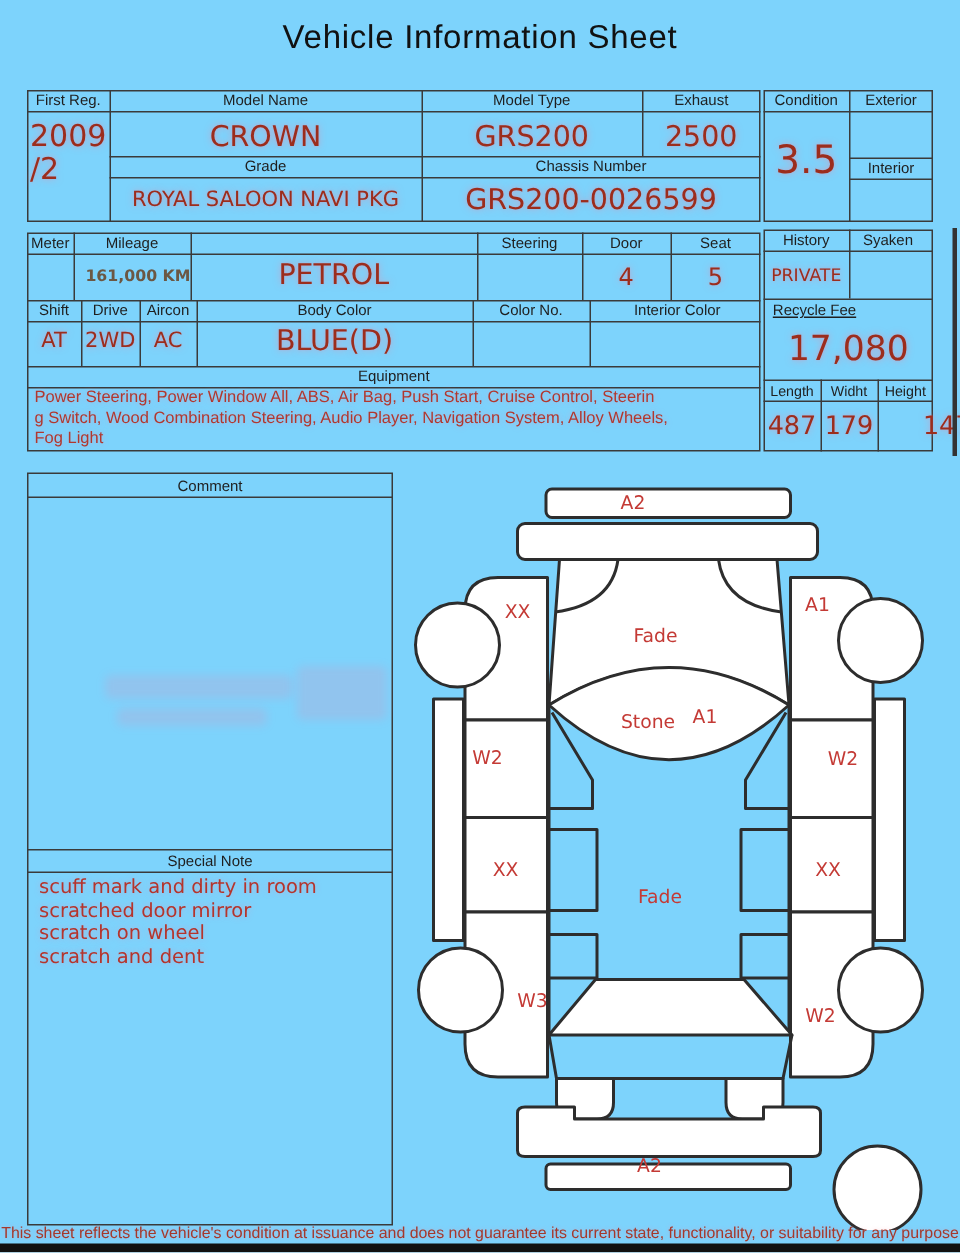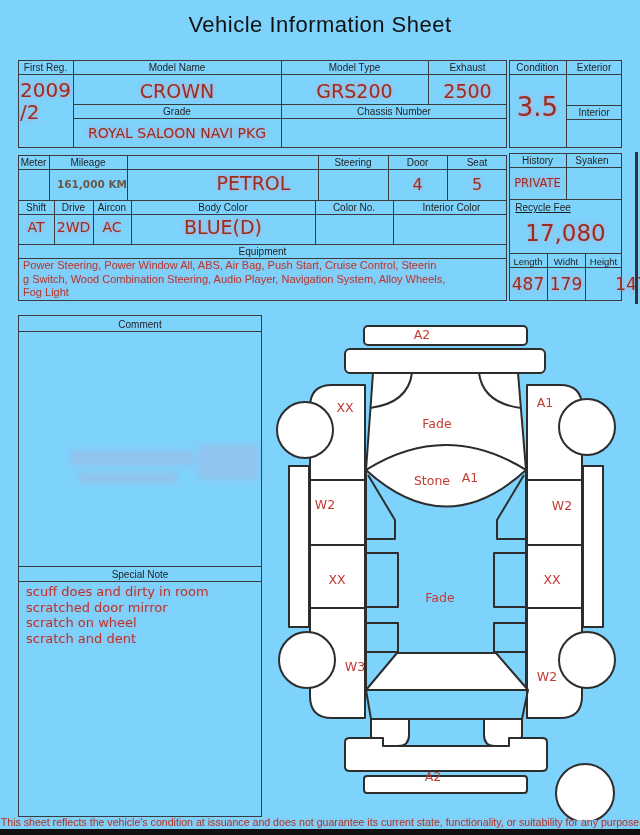--- a/index.html
+++ b/index.html
@@ -49,20 +49,21 @@
     <span>2009</span><br>
     <span>/2</span>
   </div>
   <div class="val" style="left:73px;top:80px;width:208px;font-size:19px;">CROWN</div>
   <div class="val" style="left:281px;top:80px;width:147px;font-size:19px;">GRS200</div>
   <div class="val" style="left:428px;top:80px;width:79px;font-size:19px;">2500</div>
 
   <div class="hdr" style="left:73px;top:105px;width:208px;">Grade</div>
   <div class="hdr" style="left:281px;top:105px;width:226px;">Chassis Number</div>
   <div class="val" style="left:73px;top:125px;width:208px;font-size:14px;">ROYAL SALOON NAVI PKG</div>
+  <div class="val" style="left:281px;top:122px;width:226px;font-size:19px;">GRS200-0026599</div>
 
   <div class="box" style="left:509px;top:60px;width:113px;height:88px;"></div>
   <div class="vl" style="left:566px;top:60px;height:88px;"></div>
   <div class="hl" style="left:509px;top:74px;width:113px;"></div>
   <div class="hl" style="left:566px;top:105px;width:56px;"></div>
   <div class="hl" style="left:566px;top:119px;width:56px;"></div>
 
   <div class="hdr" style="left:509px;top:61px;width:57px;">Condition</div>
   <div class="hdr" style="left:566px;top:61px;width:56px;">Exterior</div>
   <div class="hdr" style="left:566px;top:106px;width:56px;">Interior</div>
@@ -85,21 +86,21 @@
   <div class="vl" style="left:315px;top:200px;height:44px;"></div>
   <div class="vl" style="left:393px;top:200px;height:44px;"></div>
 
   <div class="hdr" style="left:18px;top:156px;width:31px;">Meter</div>
   <div class="hdr" style="left:49px;top:156px;width:78px;">Mileage</div>
   <div class="hdr" style="left:318px;top:156px;width:70px;">Steering</div>
   <div class="hdr" style="left:388px;top:156px;width:59px;">Door</div>
   <div class="hdr" style="left:447px;top:156px;width:60px;">Seat</div>
 
   <div class="abs" style="left:49px;top:178px;width:78px;text-align:right;font-size:10.5px;font-weight:bold;color:#6b5844;font-family:'DejaVu Sans',sans-serif;">161,000 KM</div>
-  <div class="val" style="left:127px;top:172px;width:191px;font-size:19px;padding-left:31px;">PETROL</div>
+  <div class="val" style="left:127px;top:172px;width:191px;font-size:19px;">PETROL</div>
   <div class="val" style="left:388px;top:175px;width:59px;font-size:16px;">4</div>
   <div class="val" style="left:447px;top:175px;width:60px;font-size:16px;">5</div>
 
   <div class="hdr" style="left:18px;top:201px;width:36px;">Shift</div>
   <div class="hdr" style="left:54px;top:201px;width:39px;">Drive</div>
   <div class="hdr" style="left:93px;top:201px;width:38px;">Aircon</div>
   <div class="hdr" style="left:131px;top:201px;width:184px;">Body Color</div>
   <div class="hdr" style="left:315px;top:201px;width:78px;">Color No.</div>
   <div class="hdr" style="left:393px;top:201px;width:117px;">Interior Color</div>
 
@@ -140,21 +141,21 @@
   <div class="box" style="left:18px;top:315px;width:244px;height:502px;"></div>
   <div class="hdr" style="left:18px;top:318px;width:244px;">Comment</div>
   <div class="hl" style="left:18px;top:331px;width:244px;"></div>
   <div class="smudge" style="left:70px;top:450px;width:125px;height:16px;"></div>
   <div class="smudge" style="left:198px;top:444px;width:60px;height:36px;"></div>
   <div class="smudge" style="left:78px;top:472px;width:100px;height:12px;"></div>
   <div class="hl" style="left:18px;top:566px;width:244px;"></div>
   <div class="hdr" style="left:18px;top:568px;width:244px;">Special Note</div>
   <div class="hl" style="left:18px;top:581px;width:244px;"></div>
   <div class="notes">
-    <div>scuff does and dirty in room</div>
+    <div>scuff mark and dirty in room</div>
     <div>scratched door mirror</div>
     <div>scratch on wheel</div>
     <div>scratch and dent</div>
   </div>
 
   <svg class="abs" style="left:270px;top:315px;" width="370" height="505" viewBox="0 0 370 505">
     <g fill="#ffffff" stroke="#2d2d2d" stroke-width="2" stroke-linejoin="round">
 
       <rect x="19" y="151" width="20" height="161"></rect>
       <rect x="313" y="151" width="20" height="161"></rect>

